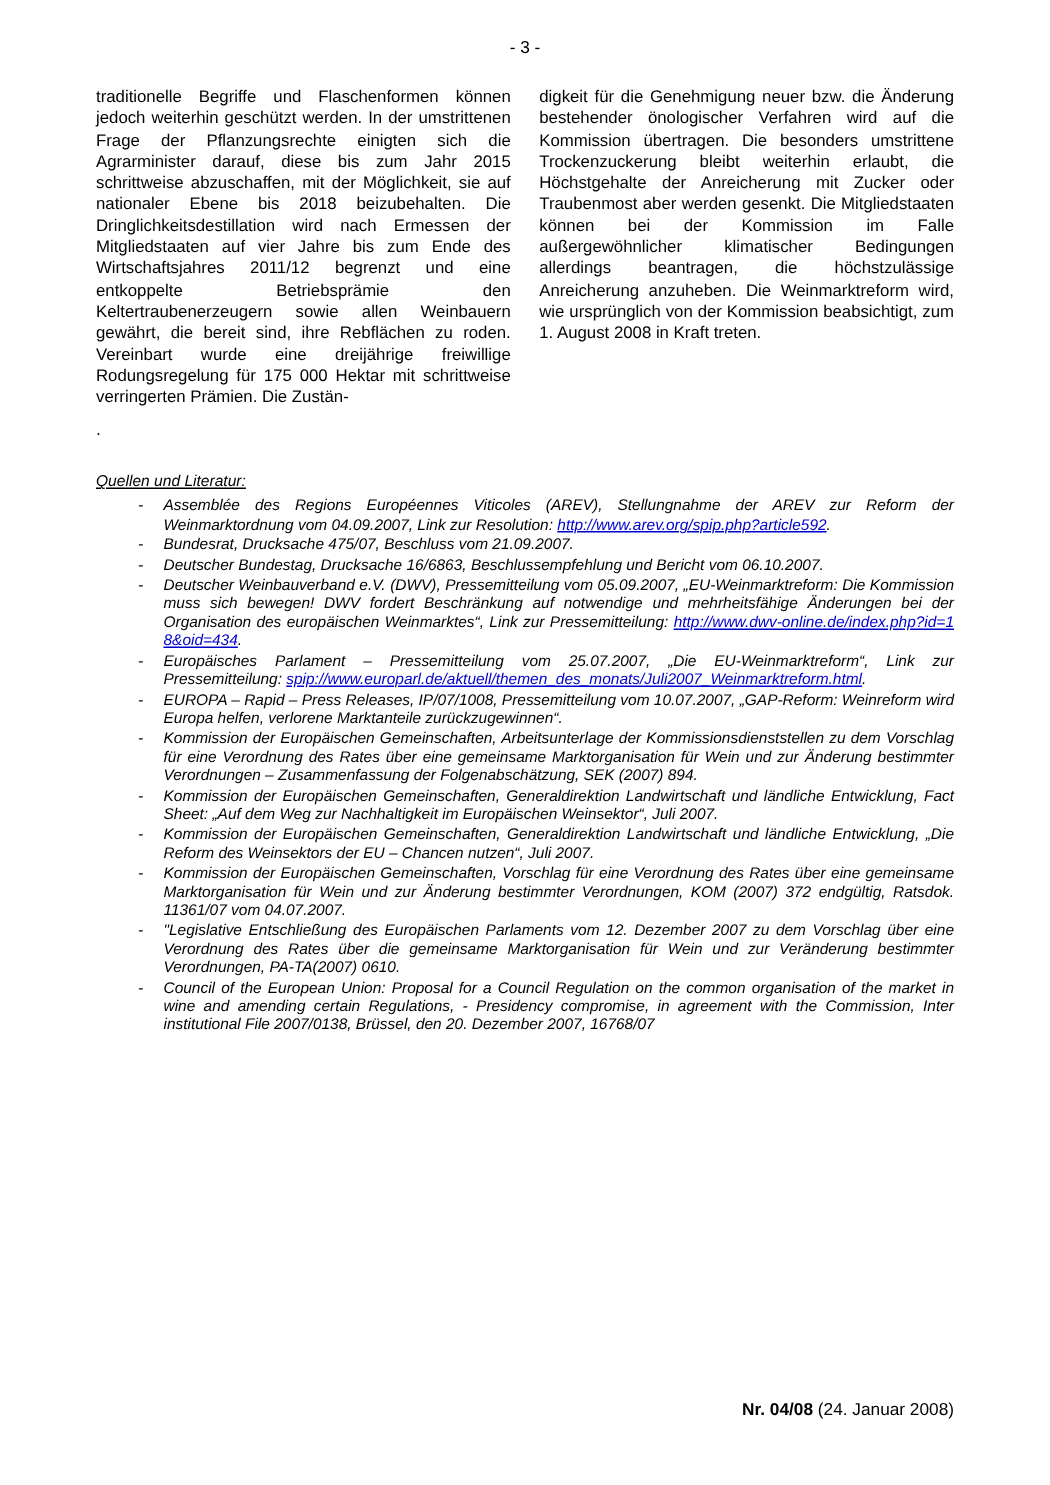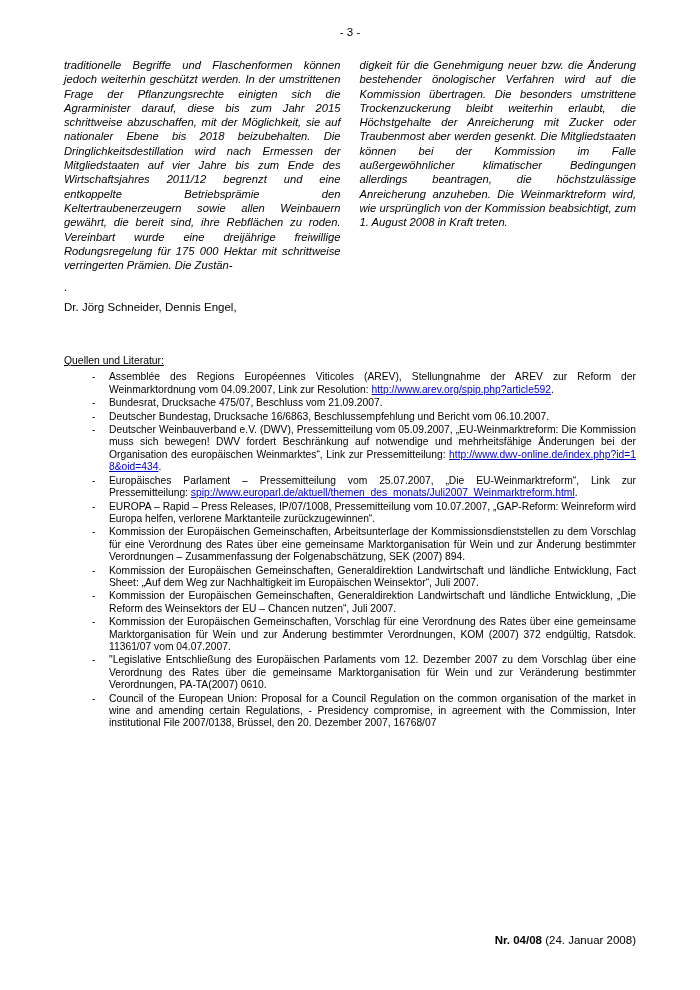--- a/index.html
+++ b/index.html
@@ -14,40 +14,40 @@
     overflow: hidden;
   }
   .page-number {
     text-align: center;
     font-size: 11.5px;
     margin-bottom: 20px;
   }
   .columns {
     display: flex;
     gap: 19px;
-    font-style: italic;
   }
   .col {
     flex: 1;
     font-size: 11.2px;
     line-height: 14.3px;
     text-align: justify;
   }
   .dot-line {
     margin-top: 8px;
     font-size: 11.5px;
     line-height: 14px;
   }
   .contact {
     margin-top: 6px;
     font-size: 11.5px;
     line-height: 15px;
   }
   .sources {
-    margin-top: 40px;
+    margin-top: 22px;
+    font-style: italic;
   }
   .sources-heading {
     font-size: 10.4px;
     text-decoration: underline;
     margin-bottom: 5px;
   }
   .sources-list {
     list-style: none;
     margin-left: 28px;
   }
@@ -87,21 +87,20 @@
   <div class="page-number">- 3 -</div>
 
   <div class="columns">
     <div class="col">traditionelle Begriffe und Flaschenformen können jedoch weiterhin geschützt werden. In der umstrittenen Frage der Pflanzungsrechte einigten sich die Agrarminister darauf, diese bis zum Jahr 2015 schrittweise abzuschaffen, mit der Möglichkeit, sie auf nationaler Ebene bis 2018 beizubehalten. Die Dringlichkeitsdestillation wird nach Ermessen der Mitgliedstaaten auf vier Jahre bis zum Ende des Wirtschaftsjahres 2011/12 begrenzt und eine entkoppelte Betriebsprämie den Keltertraubenerzeugern sowie allen Weinbauern gewährt, die bereit sind, ihre Rebflächen zu roden. Vereinbart wurde eine dreijährige freiwillige Rodungsregelung für 175 000 Hektar mit schrittweise verringerten Prämien. Die Zustän-</div>
     <div class="col">digkeit für die Genehmigung neuer bzw. die Änderung bestehender önologischer Verfahren wird auf die Kommission übertragen. Die besonders umstrittene Trockenzuckerung bleibt weiterhin erlaubt, die Höchstgehalte der Anreicherung mit Zucker oder Traubenmost aber werden gesenkt. Die Mitgliedstaaten können bei der Kommission im Falle außergewöhnlicher klimatischer Bedingungen allerdings beantragen, die höchstzulässige Anreicherung anzuheben. Die Weinmarktreform wird, wie ursprünglich von der Kommission beabsichtigt, zum 1. August 2008 in Kraft treten.</div>
   </div>
 
   <div class="dot-line">.</div>
 
   <div class="contact">
-    <div>Dr. Jörg Schneider, Dennis Engel,</div>
   </div>
 
   <div class="sources">
     <div class="sources-heading">Quellen und Literatur:</div>
     <ul class="sources-list" id="sources-list">
         <li class="source-item">
           <span class="dash">-</span>
           <span class="source-text"><span>Assemblée des Regions Européennes Viticoles (AREV), Stellungnahme der AREV zur Reform der Weinmarktordnung vom 04.09.2007, Link zur Resolution: </span><span class="link">http://www.arev.org/spip.php?article592</span><span>.</span></span>
         </li>
         <li class="source-item">

